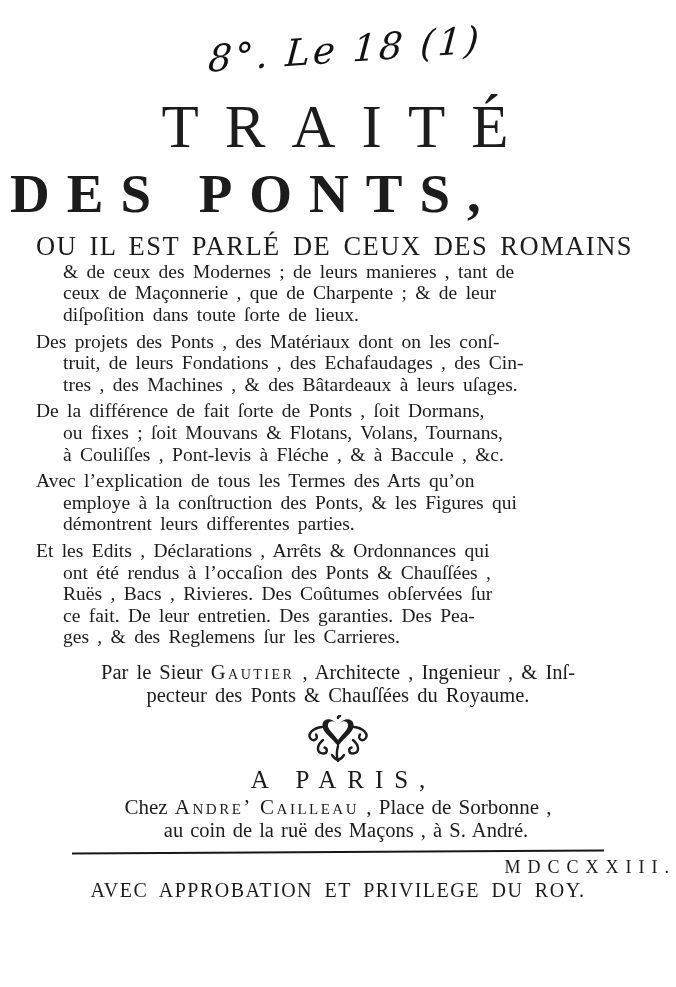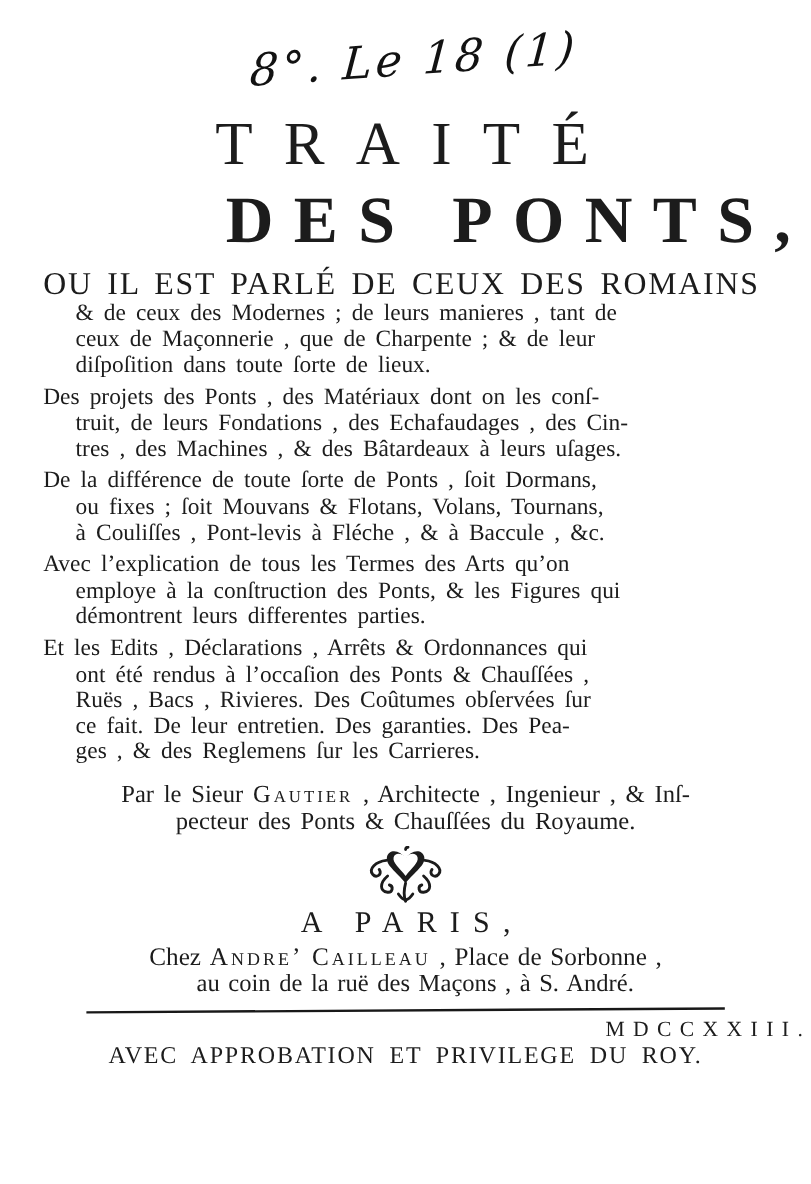--- a/index.html
+++ b/index.html
@@ -18,27 +18,27 @@
     font-style:italic;
     font-size:37px;
     letter-spacing:3px;
     transform:rotate(-4deg) skewX(-8deg);
     color:#121212;
     white-space:nowrap;
   }
   .title1 {
     margin:96px 0 0 0;
     text-align:center;
-    font-size:51px; line-height:1;
+    font-size:61px; line-height:1;
     letter-spacing:26px; text-indent:20px;
     white-space:nowrap;
   }
   .title2 {
     margin:9px 0 0 0;
-    text-align:right;
+    text-align:left;
     font-weight:bold;
     font-size:55px; line-height:1;
     letter-spacing:17px; text-indent:10px;
     white-space:nowrap;
   }
   .argument { margin:12px 34px 0 36px; }
   .arg-heading {
     font-size:26.5px; line-height:1.05;
     letter-spacing:1.5px; word-spacing:4px;
     white-space:nowrap;
@@ -120,21 +120,21 @@
     <div class="line cont">ceux de Maçonnerie , que de Charpente ; &amp; de leur</div>
     <div class="line cont">diſpoſition dans toute ſorte de lieux.</div>
 
     <div class="para">
       <div class="line">Des projets des Ponts , des Matériaux dont on les conſ-</div>
       <div class="line cont">truit, de leurs Fondations , des Echafaudages , des Cin-</div>
       <div class="line cont">tres , des Machines , &amp; des Bâtardeaux à leurs uſages.</div>
     </div>
 
     <div class="para">
-      <div class="line">De la différence de toute ſorte de Ponts , ſoit Dormans,</div>
+      <div class="line">De la différence de fait ſorte de Ponts , ſoit Dormans,</div>
       <div class="line cont">ou fixes ; ſoit Mouvans &amp; Flotans, Volans, Tournans,</div>
       <div class="line cont">à Couliſſes , Pont-levis à Fléche , &amp; à Baccule , &amp;c.</div>
     </div>
 
     <div class="para">
       <div class="line">Avec l’explication de tous les Termes des Arts qu’on</div>
       <div class="line cont">employe à la conſtruction des Ponts, &amp; les Figures qui</div>
       <div class="line cont">démontrent leurs differentes parties.</div>
     </div>
 

